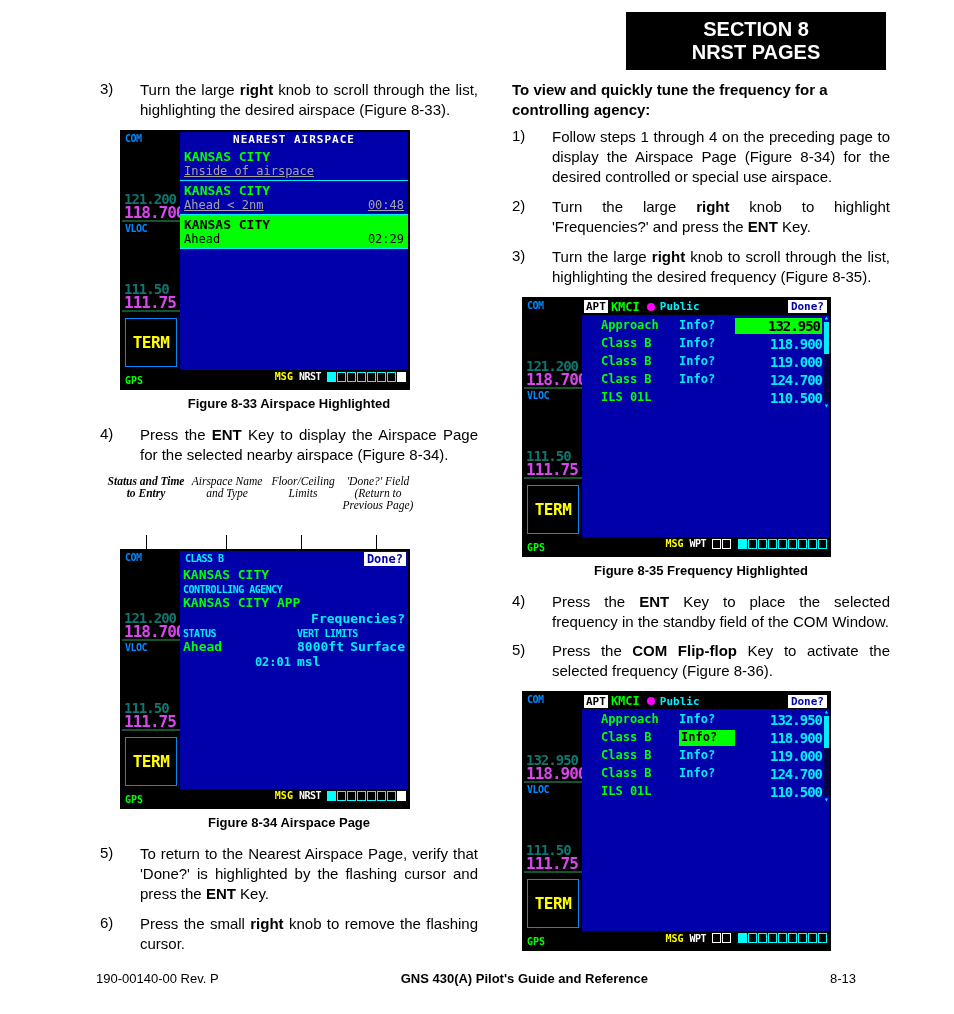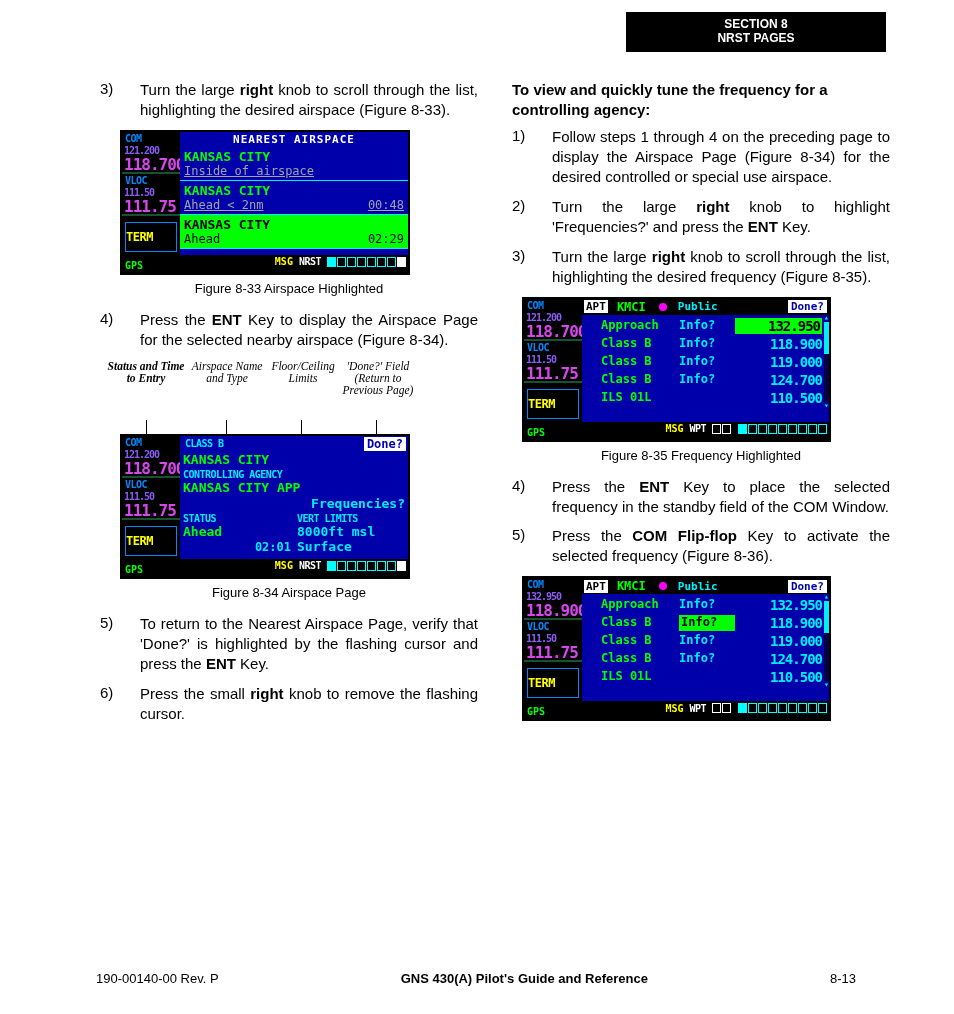--- a/index.html
+++ b/index.html
@@ -20,62 +20,62 @@
   }
   .header-bar {
     position: absolute;
     top: 12px;
     right: 68px;
     width: 260px;
     background: #000;
     color: #fff;
     text-align: center;
     font-weight: 700;
-    font-size: 12px;
+    font-size: 20px;
     padding: 6px 0 6px 0;
     line-height: 1.15;
   }
   .cols {
     position: absolute;
     top: 80px;
     left: 100px;
     width: 790px;
     display: flex;
     gap: 34px;
   }
   .col { width: 380px; }
   .item { display: flex; margin-bottom: 10px; }
   .item .num { width: 40px; flex: 0 0 40px; }
   .item .txt { flex: 1; text-align: justify; line-height: 1.33; }
   .heading { font-weight: 700; margin-bottom: 8px; line-height: 1.3; }
-  .caption { text-align: center; font-weight: 400; font-size: 13px; margin: 6px 0 14px 0; }
+  .caption { text-align: center; font-weight: 700; font-size: 13px; margin: 6px 0 14px 0; }
   b { font-weight: 700; }
 
   
   .gns {
     background: #000;
     font-family: "Lucida Console", Monaco, monospace;
     color: #0ff;
     border: 2px solid #000;
   }
   .gns-outer { display: flex; flex-direction: column; }
   .gns-main { display: flex; }
   .side {
     width: 58px;
     background: #000;
     display: flex;
     flex-direction: column;
     font-weight: bold;
   }
   .side .lbl-com { color: #08f; font-size: 10px; padding: 1px 3px 0 3px; letter-spacing: -0.5px; }
-  .side .freq-act { color: #8b5cf6; font-size: 10px; padding: 0 2px; line-height: 14px; letter-spacing: -1px; }
+  .side .freq-act { color: #0f766e; font-size: 14px; padding: 0 2px; line-height: 14px; letter-spacing: -1px; margin-top: 48px; }
   .side .freq-sby { color: #d946ef; font-size: 16px; padding: 0 2px; line-height: 14px; letter-spacing: -1px; border-bottom: 2px solid #14532d; }
   .side .lbl-vloc { color: #08f; font-size: 10px; padding: 1px 3px 0 3px; letter-spacing: -0.5px; }
   .side .term-wrap { padding: 6px 3px 3px 3px; }
-  .side .term { border: 1px solid #08f; color: #ff0; font-size: 12px; padding: 7px 0; letter-spacing: -0.5px; }
+  .side .term { border: 1px solid #08f; color: #ff0; font-size: 16px; text-align: center; padding: 14px 0; letter-spacing: -0.5px; }
   .inner { flex: 1; background: #00a; display: flex; flex-direction: column; }
   .bottom-bar {
     background: #000; height: 14px; display: flex; justify-content: flex-end;
     align-items: center; padding: 0 2px; gap: 6px;
   }
   .bottom-bar .msg { color: #ff0; font-size: 10px; font-weight: bold; }
   .bottom-bar .tag { color: #fff; font-size: 10px; font-weight: bold; letter-spacing: -0.5px; }
   .bottom-bar .boxes { display: flex; gap: 1px; }
   .bottom-bar .box { width: 7px; height: 8px; border: 1px solid #0ff; }
   .bottom-bar .box.fill { background: #0ff; }
@@ -105,21 +105,21 @@
   .vline { width: 1px; height: 14px; }
 
   .fig34 { width: 286px; margin-left: 20px; }
   .f34-sec-lbl { color: #0ef; font-size: 10px; padding: 1px 3px 0 3px; font-weight: bold; letter-spacing: -0.5px; }
   .f34-val { color: #0f0; font-size: 13px; font-weight: bold; padding: 0 3px 1px 3px; display: flex; justify-content: space-between; }
   .done-box { background: #fff; color: #00a; font-size: 11px; font-weight: bold; padding: 0 3px; }
   .done-box.lg { font-size: 12px; }
 
   
   .fig35, .fig36 { width: 305px; margin-left: 10px; }
-  .apt-hdr { display: flex; background: #000; padding: 1px 2px; gap: 9px; align-items: center; font-size: 11px; font-weight: bold; }
+  .apt-hdr { display: flex; background: #000; padding: 1px 2px; gap: 3px; align-items: center; font-size: 11px; font-weight: bold; }
   .apt-hdr .apt-lbl { background: #fff; color: #000; padding: 0 2px; }
   .apt-hdr .icao { color: #0f0; font-size: 12px; }
   .apt-hdr .dot { width: 8px; height: 8px; border-radius: 50%; background: #f0f; margin-left: 4px; }
   .apt-hdr .pub { color: #0ef; margin-left: 2px; }
   .apt-hdr .spacer { flex: 1; }
   .freq-list { padding: 2px 2px 2px 19px; }
   .freq-row { display: flex; font-size: 12px; font-weight: bold; padding: 1px 0; }
   .freq-row .typ { color: #0f0; width: 78px; }
   .freq-row .inf { color: #0ef; width: 56px; }
   .freq-row .inf.hl { background: #0f0; color: #000; padding: 0 2px; width: 52px; }
@@ -261,21 +261,21 @@
               </div>
             <div style="display:flex">
                 <span class="f34-sec-lbl" style="flex:1">STATUS</span>
                 <span class="f34-sec-lbl" style="flex:1">VERT LIMITS</span>
               </div>
             <div style="display:flex">
               <div class="f34-val" style="flex:1;flex-direction:column">
                 <span>Ahead</span>
                 <span style="color:#0ef;text-align:right;font-size:12px">02:01</span>
               </div>
-              <div class="f34-val" style="flex:1;flex-direction:column;color:#0ef">
+              <div class="f34-val" style="flex:1;flex-direction:row;color:#0ef">
                 <span>8000ft msl</span>
                 <span>Surface</span>
               </div>
             </div>
           </div>
         </div>
         <div style="display:flex">
           <div style="width:58px"><span style="color:#0f0;font-size:10px;font-weight:bold;padding-left:3px">GPS</span></div>
           <div class="bottom-bar" style="flex:1">
             <span class="msg">MSG</span>

